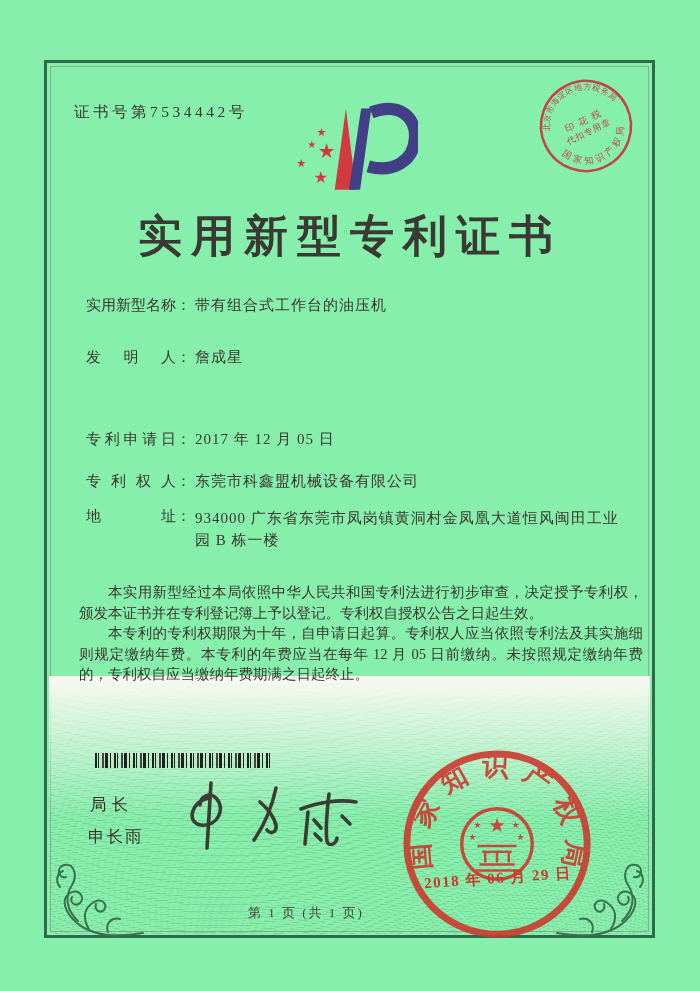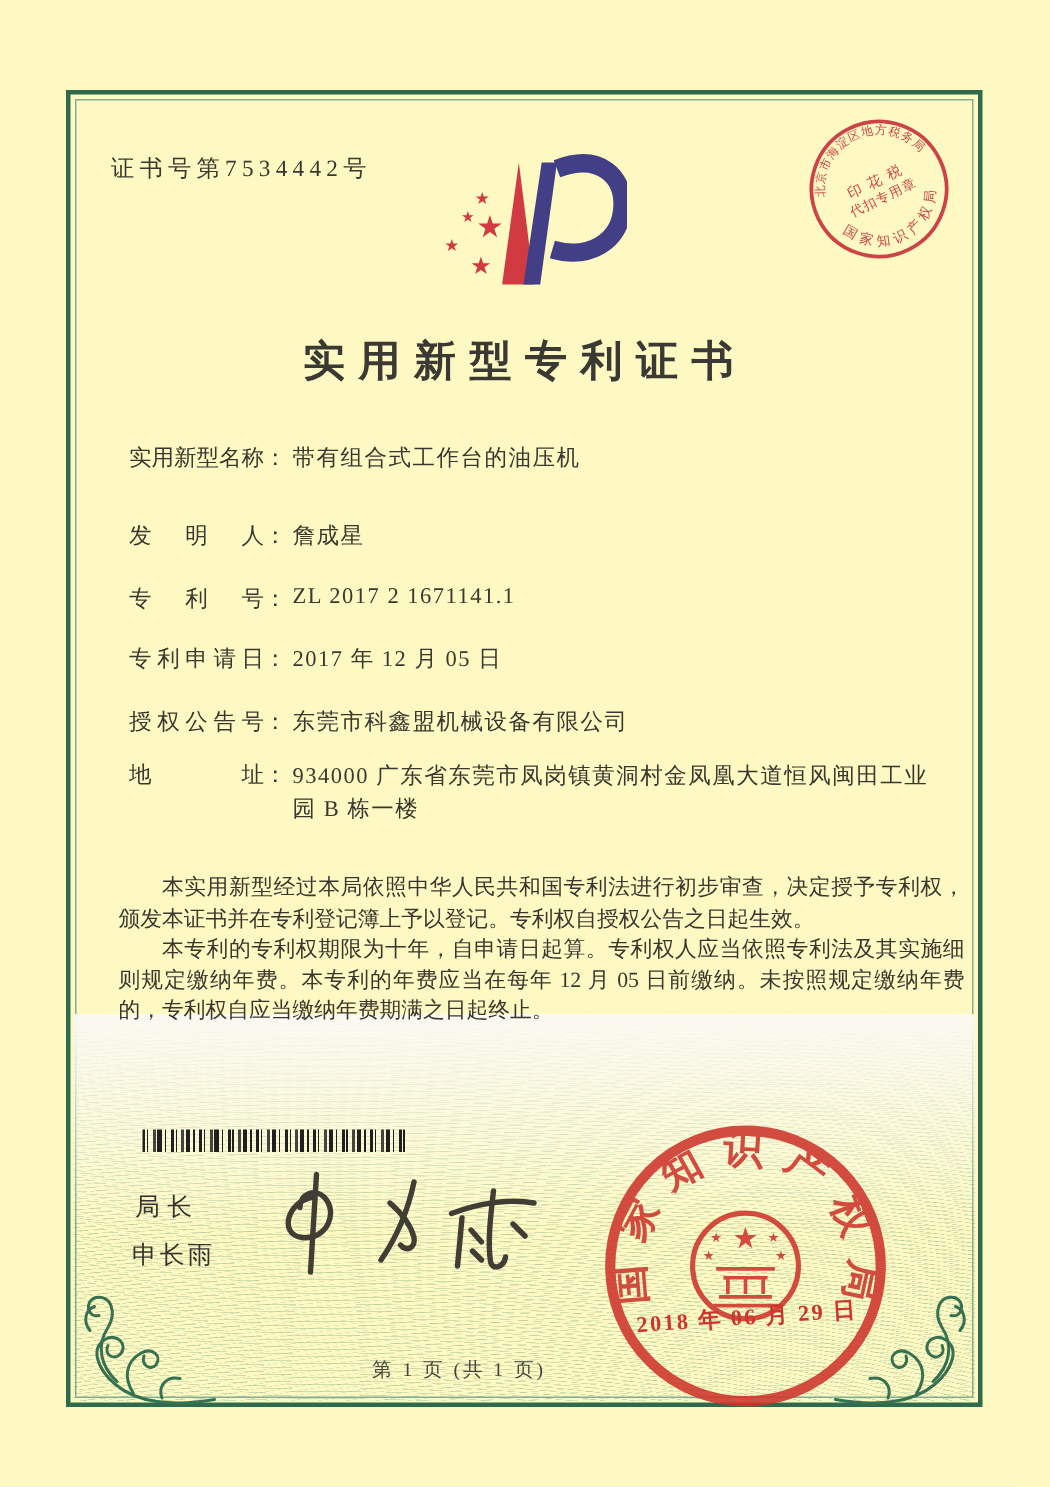--- a/index.html
+++ b/index.html
@@ -1,20 +1,20 @@
 <!DOCTYPE html>
 <html><head>
 <meta charset="utf-8">
 <style>
   * { margin:0; padding:0; box-sizing:border-box; }
   html,body { background:#e8e8e4; }
   body { font-family:"Liberation Serif","DejaVu Serif",serif; }
   .page {
     position:relative; width:700px; height:991px; margin:0 auto;
-    background:#fef9c3; overflow:hidden; color:#35322c;
+    background:#86efac; overflow:hidden; color:#35322c;
   }
   
   .frame-outer {
     position:absolute; left:44px; top:60px; width:611px; height:878px;
     border:3px solid #2e6b4c;
   }
   .frame-inner { position:absolute; inset:3px; border:1px solid #86ae95; }
   
   .guilloche {
     position:absolute; left:49px; top:676px; width:601px; height:258px;
@@ -31,22 +31,22 @@
   .flourish svg { width:100%; height:100%; }
   .flourish.left  { left:45px;  top:853px; }
   .flourish.right { right:45px; top:853px; transform:scaleX(-1); }
   
   .cert-no {
     position:absolute; left:74px; top:102px;
     font-size:15.5px; letter-spacing:3.5px; color:#3a372f;
   }
   .logo { position:absolute; left:286px; top:97px; width:132px; height:102px; }
   .title {
-    position:absolute; left:0; top:222px; width:700px; text-align:center;
-    font-size:28px; font-weight:600; letter-spacing:9px; color:#3b3934;
+    position:absolute; left:0; top:207px; width:700px; text-align:center;
+    font-size:44px; font-weight:600; letter-spacing:9px; color:#3b3934;
   }
   
   .frow { position:absolute; left:86px; font-size:15px; color:#3a372f; white-space:nowrap; }
   .flabel {
     display:inline-block; width:90px; text-align:justify; text-align-last:justify;
     vertical-align:top;
   }
   .fcolon { display:inline-block; vertical-align:top; margin-right:4px; }
   .fvalue { display:inline-block; vertical-align:top; letter-spacing:1px; }
   .fvalue.addr { width:436px; white-space:normal; line-height:22px; }
@@ -136,28 +136,25 @@
   </div>
 
   <div class="title">实用新型专利证书</div>
 
   <div class="frow" style="top:296px">
     <span class="flabel">实用新型名称</span><span class="fcolon">：</span><span class="fvalue">带有组合式工作台的油压机</span>
   </div>
   <div class="frow" style="top:348px">
     <span class="flabel">发明人</span><span class="fcolon">：</span><span class="fvalue">詹成星</span>
   </div>
-  <div class="frow" style="top:390px">
-    <span class="flabel">专利号</span><span class="fcolon">：</span><span class="fvalue">ZL 2017 2 1671141.1</span>
-  </div>
   <div class="frow" style="top:430px">
     <span class="flabel">专利申请日</span><span class="fcolon">：</span><span class="fvalue">2017 年 12 月 05 日</span>
   </div>
   <div class="frow" style="top:472px">
-    <span class="flabel">授权公告号</span><span class="fcolon">：</span><span class="fvalue">东莞市科鑫盟机械设备有限公司</span>
+    <span class="flabel">专利权人</span><span class="fcolon">：</span><span class="fvalue">东莞市科鑫盟机械设备有限公司</span>
   </div>
   <div class="frow" style="top:507px">
     <span class="flabel">地址</span><span class="fcolon">：</span><span class="fvalue addr">934000 广东省东莞市凤岗镇黄洞村金凤凰大道恒风闽田工业园 B 栋一楼</span>
   </div>
 
   <div class="body-text">
     <p>本实用新型经过本局依照中华人民共和国专利法进行初步审查，决定授予专利权，颁发本证书并在专利登记簿上予以登记。专利权自授权公告之日起生效。</p>
     <p>本专利的专利权期限为十年，自申请日起算。专利权人应当依照专利法及其实施细则规定缴纳年费。本专利的年费应当在每年 12 月 05 日前缴纳。未按照规定缴纳年费的，专利权自应当缴纳年费期满之日起终止。</p>
   </div>
 

